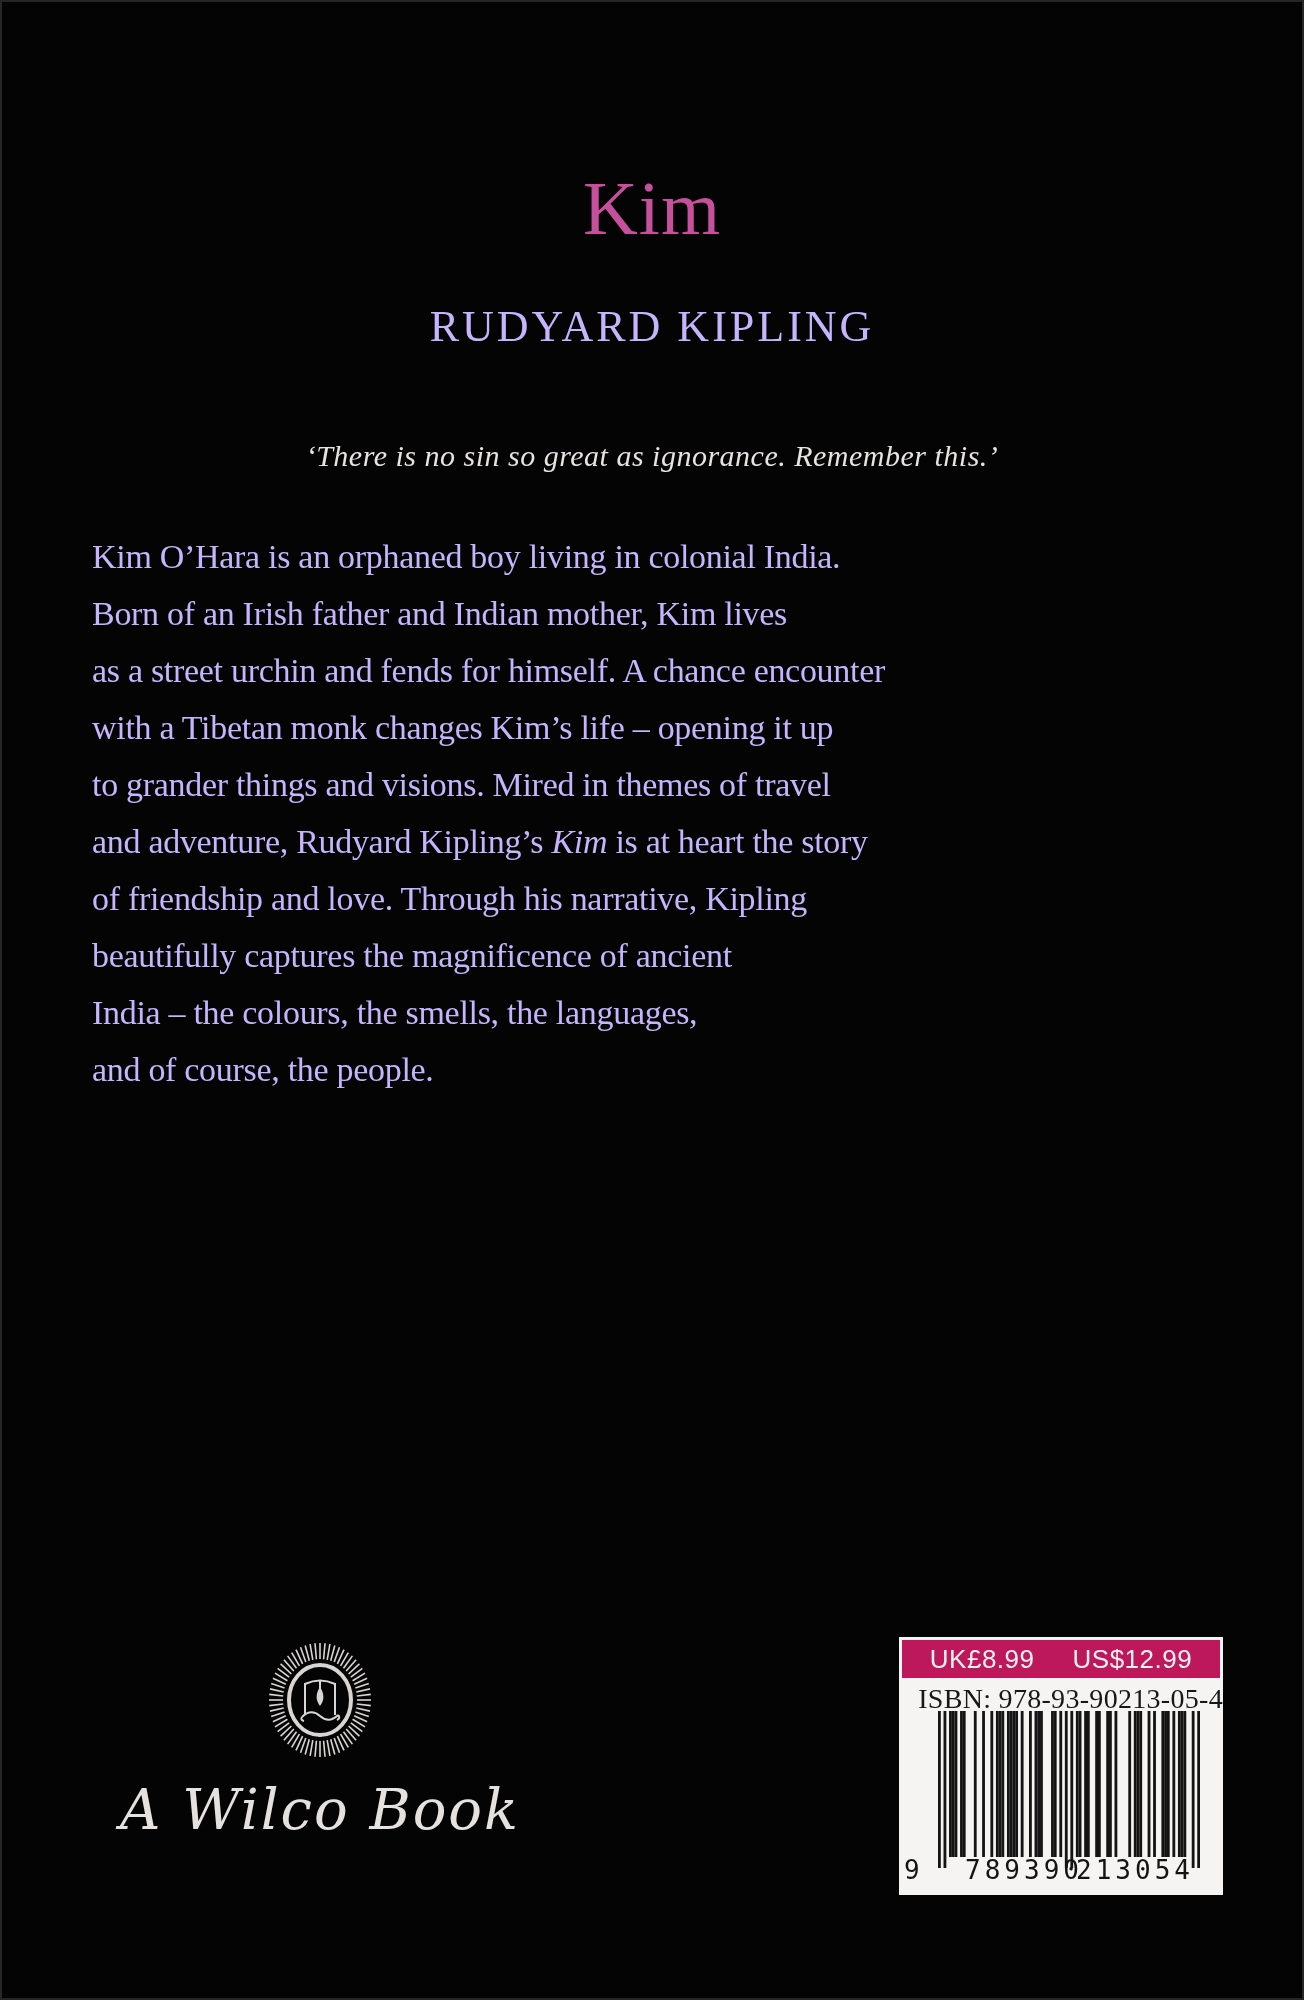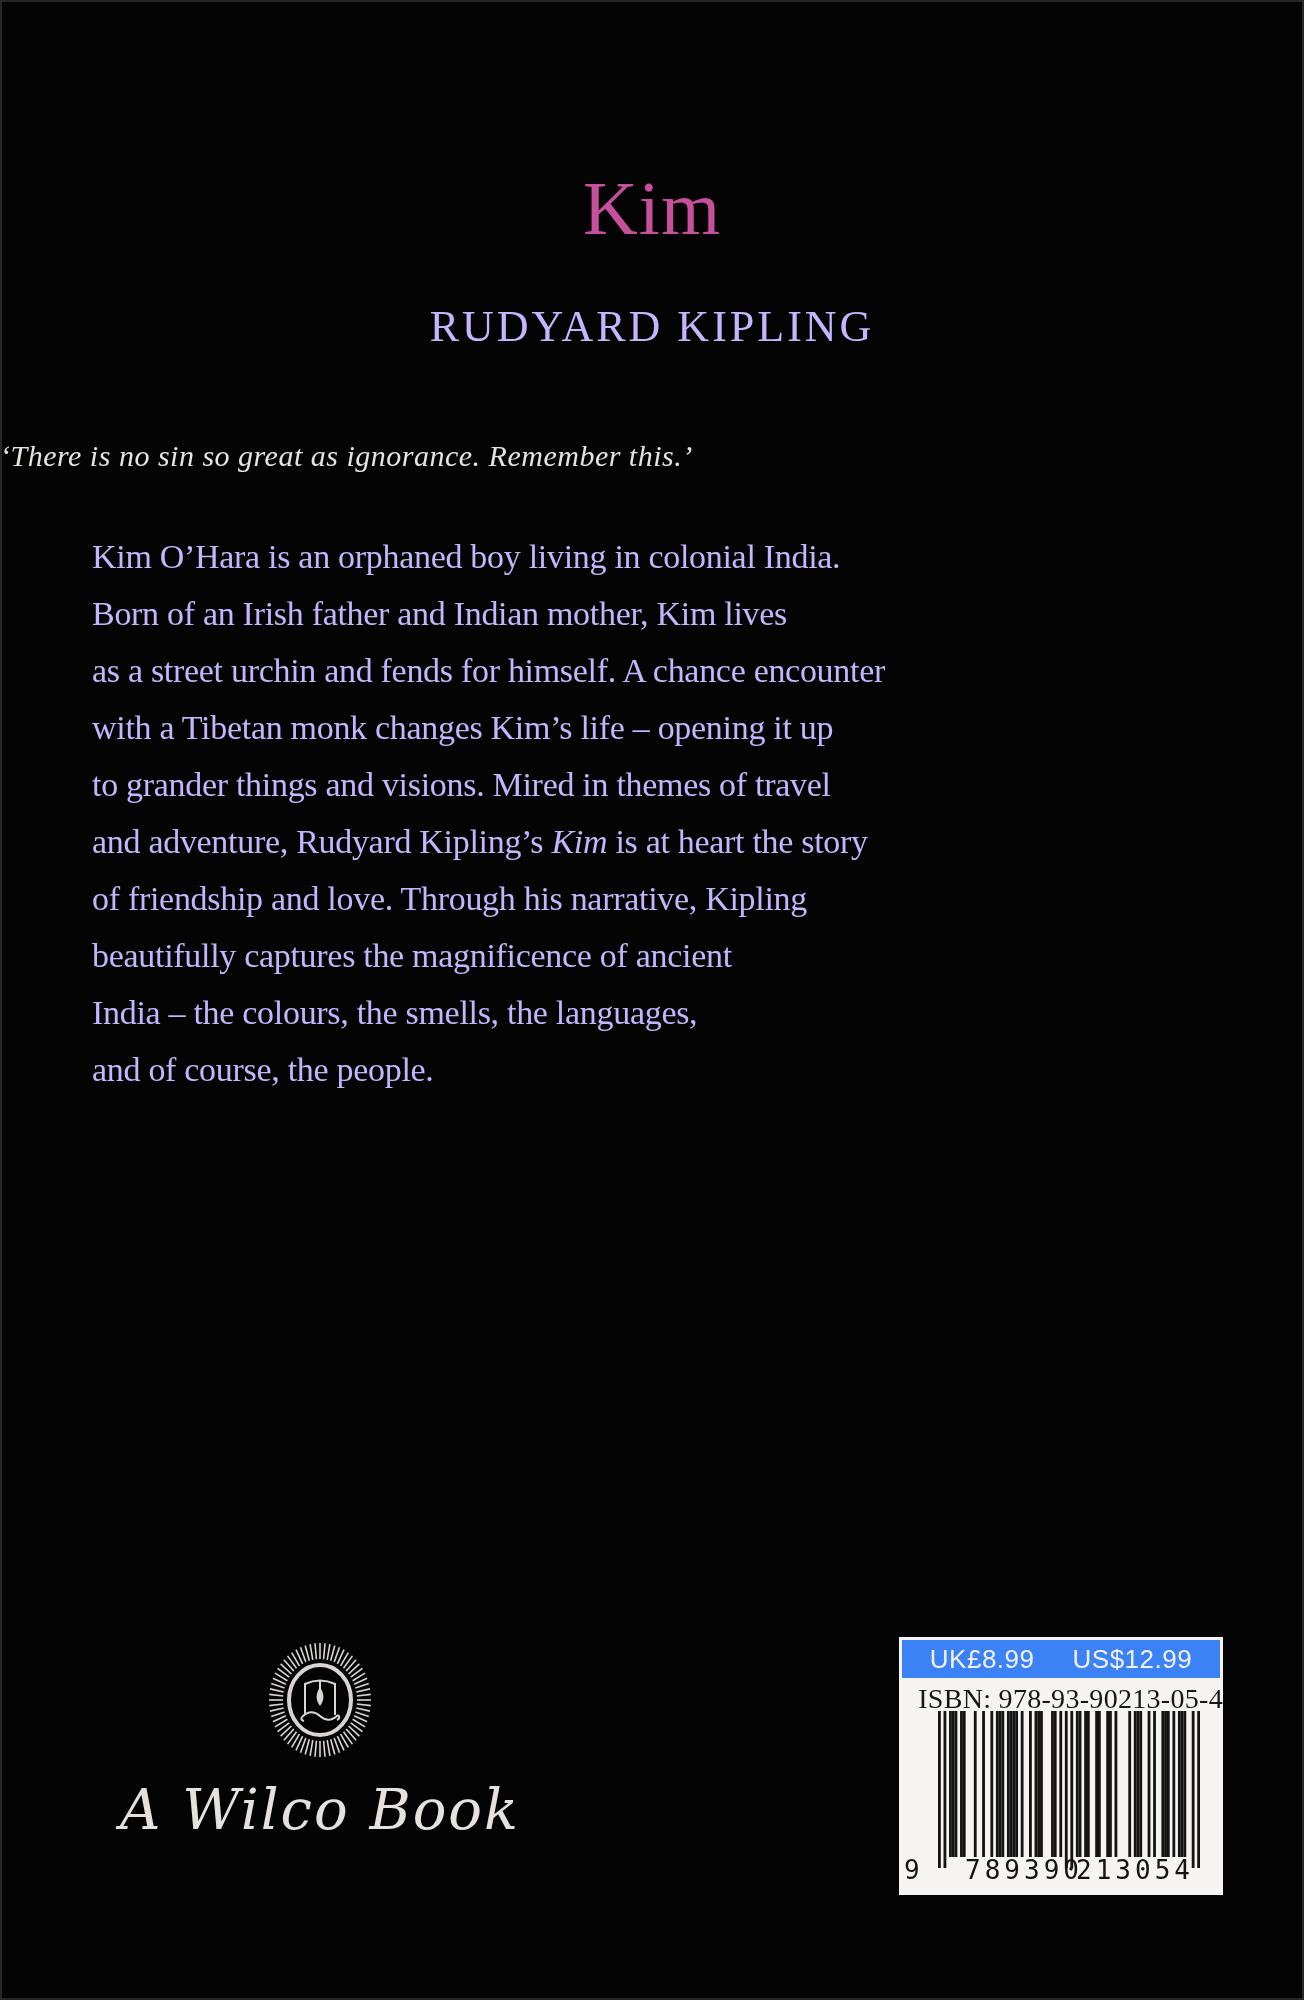--- a/index.html
+++ b/index.html
@@ -21,20 +21,21 @@
   }
   .author{
     position:absolute;top:302px;left:0;width:100%;
     text-align:center;
     font-size:44px;line-height:1.15;
     color:#c4b5fd;
     letter-spacing:3px;
   }
   .quote{
     position:absolute;top:438px;left:0;width:100%;
+    text-align:center;
     font-style:italic;
     font-size:30px;line-height:1.2;
     color:#e6e3e0;
     letter-spacing:0.5px;
   }
   .blurb{
     position:absolute;top:528px;left:92px;width:1120px;
     text-align:left;
     font-size:34px;line-height:57px;
     color:#c4b5fd;
@@ -63,21 +64,21 @@
     color:#e6e3e0;
     letter-spacing:0.5px;
   }
   
   .label{
     position:absolute;left:899px;top:1637px;width:324px;height:258px;
     background:#f5f4f2;
   }
   .price-band{
     position:absolute;left:3px;top:3px;right:3px;height:38px;
-    background:#3b82f6;
+    background:#be185d;
     display:flex;align-items:center;justify-content:center;gap:38px;
     font-family:"Liberation Sans", sans-serif;
     font-size:26px;color:#f2f1ef;letter-spacing:0.5px;
   }
   .isbn-line{
     position:absolute;left:0;top:46px;width:100%;
     text-align:right;
     font-size:28px;color:#171717;
     letter-spacing:0.3px;
   }

